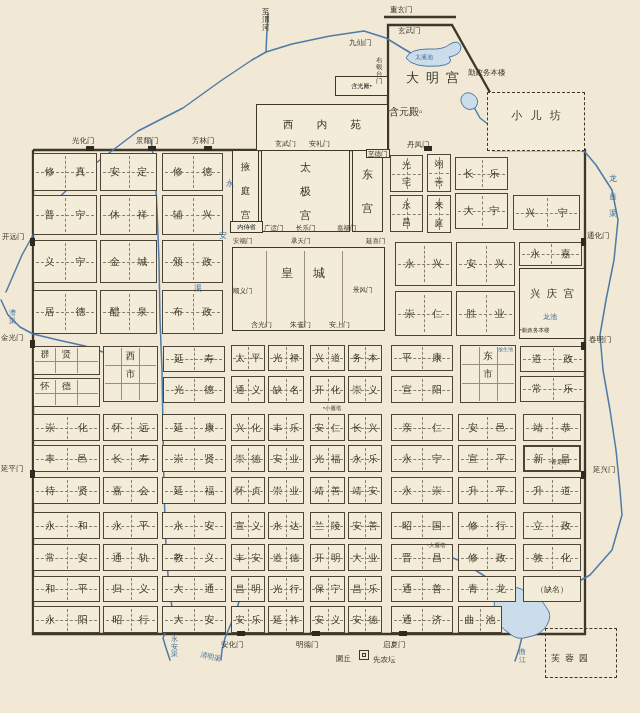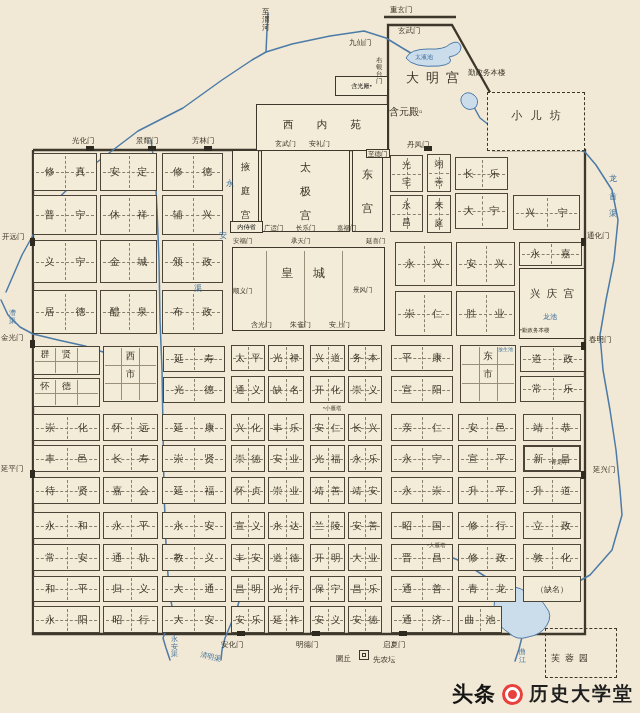--- a/index.html
+++ b/index.html
@@ -45,27 +45,20 @@
       <polyline points="470,100 480,118 498,132 520,140 548,143 570,146 585,152 596,165 612,190 618,220 614,260 606,300 600,335 603,370 610,410 616,450 620,490 622,515 612,550 590,575 560,592 540,599" fill="none" stroke="#4d7ba8" stroke-width="1.5" stroke-linecap="round" stroke-linejoin="round"></polyline>
       <polyline points="434,550 448,556 458,560 472,568 486,577 498,586 506,592" fill="none" stroke="#4d7ba8" stroke-width="1.5" stroke-linecap="round" stroke-linejoin="round"></polyline>
       <polyline points="240,598 236,612 230,626 225,638 222,650 221,660" fill="none" stroke="#4d7ba8" stroke-width="1.5" stroke-linecap="round" stroke-linejoin="round"></polyline>
       <polyline points="522,637 519,649 515,661" fill="none" stroke="#4d7ba8" stroke-width="1.5" stroke-linecap="round" stroke-linejoin="round"></polyline>
       <path d="M406,58 Q410,49 428,49 Q444,50 450,44 Q459,39 461,47 Q461,55 449,57 Q455,64 439,66 Q413,68 406,58 Z" fill="#cbdceb" stroke="#4d7ba8" stroke-width="1"></path>
       <path d="M462,96 Q467,90 474,95 Q480,100 476,107 Q470,112 464,107 Q459,101 462,96 Z" fill="#cbdceb" stroke="#4d7ba8" stroke-width="1"></path>
       <ellipse cx="551" cy="318" rx="22" ry="8" fill="#cbdceb" stroke="#4d7ba8" stroke-width="1.2"></ellipse>
       <path d="M500,588 Q516,584 526,592 Q541,597 546,607 Q553,615 547,625 Q541,635 528,637 Q517,641 509,633 Q497,626 495,613 Q492,597 500,588 Z" fill="#cbdceb" stroke="#4d7ba8" stroke-width="1"></path>
       <rect x="497" y="346" width="13" height="11" fill="#cbdceb" stroke="#4d7ba8" stroke-width="1"></rect>
     </svg>
-  <div id="watermark">
-    <span id="wm-brand">头条</span>
-    <span id="wm-icon">
-        <i></i>
-      </span>
-    <span id="wm-site">历史大学堂</span>
-  </div>
 <div class="ward" style="left: 33px; top: 153px; width: 64px; height: 38px;">
       <div class="dh"></div>
       <div class="dv"></div>
       <span class="ch" style="left: 25%; top: 50%; font-size: 10px;">修</span>
       <span class="ch" style="left: 75%; top: 50%; font-size: 10px;">真</span>
     </div>
     <div class="ward" style="left: 100px; top: 153px; width: 57px; height: 38px;">
       <div class="dh"></div>
       <div class="dv"></div>
       <span class="ch" style="left: 25%; top: 50%; font-size: 10px;">安</span>

